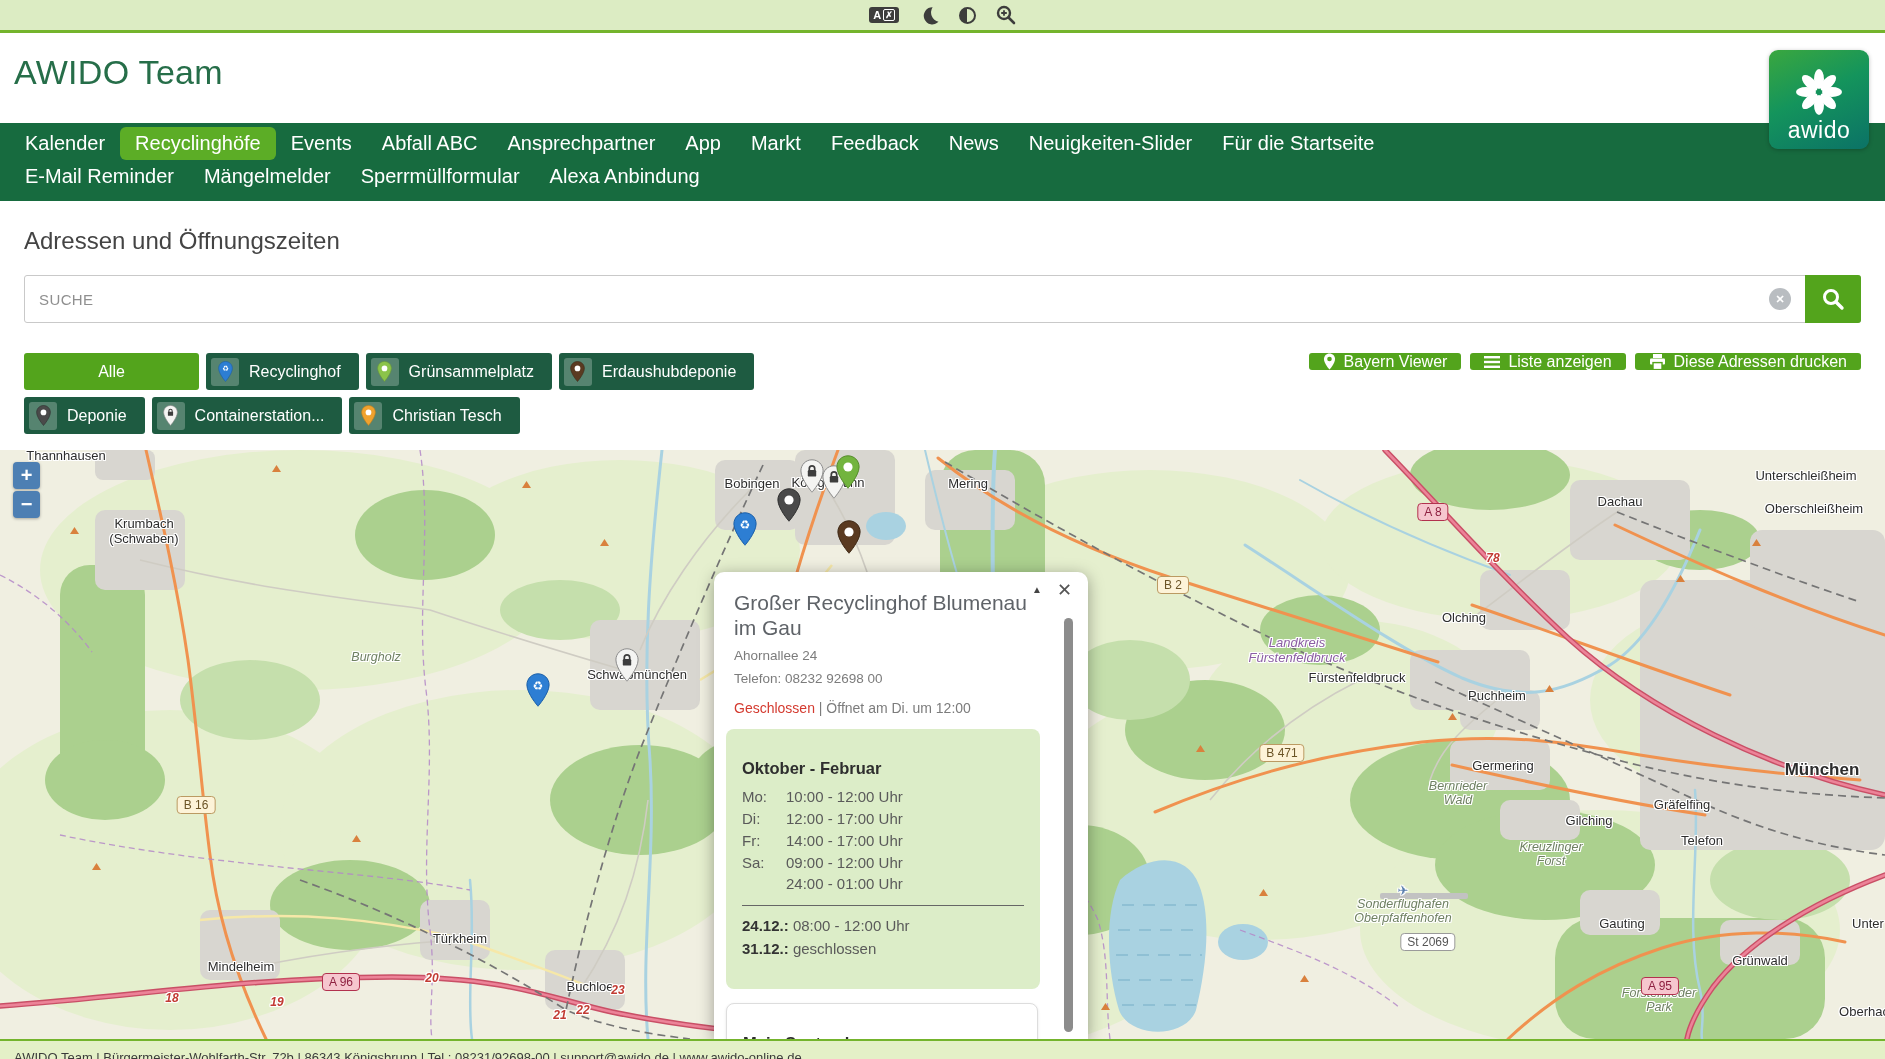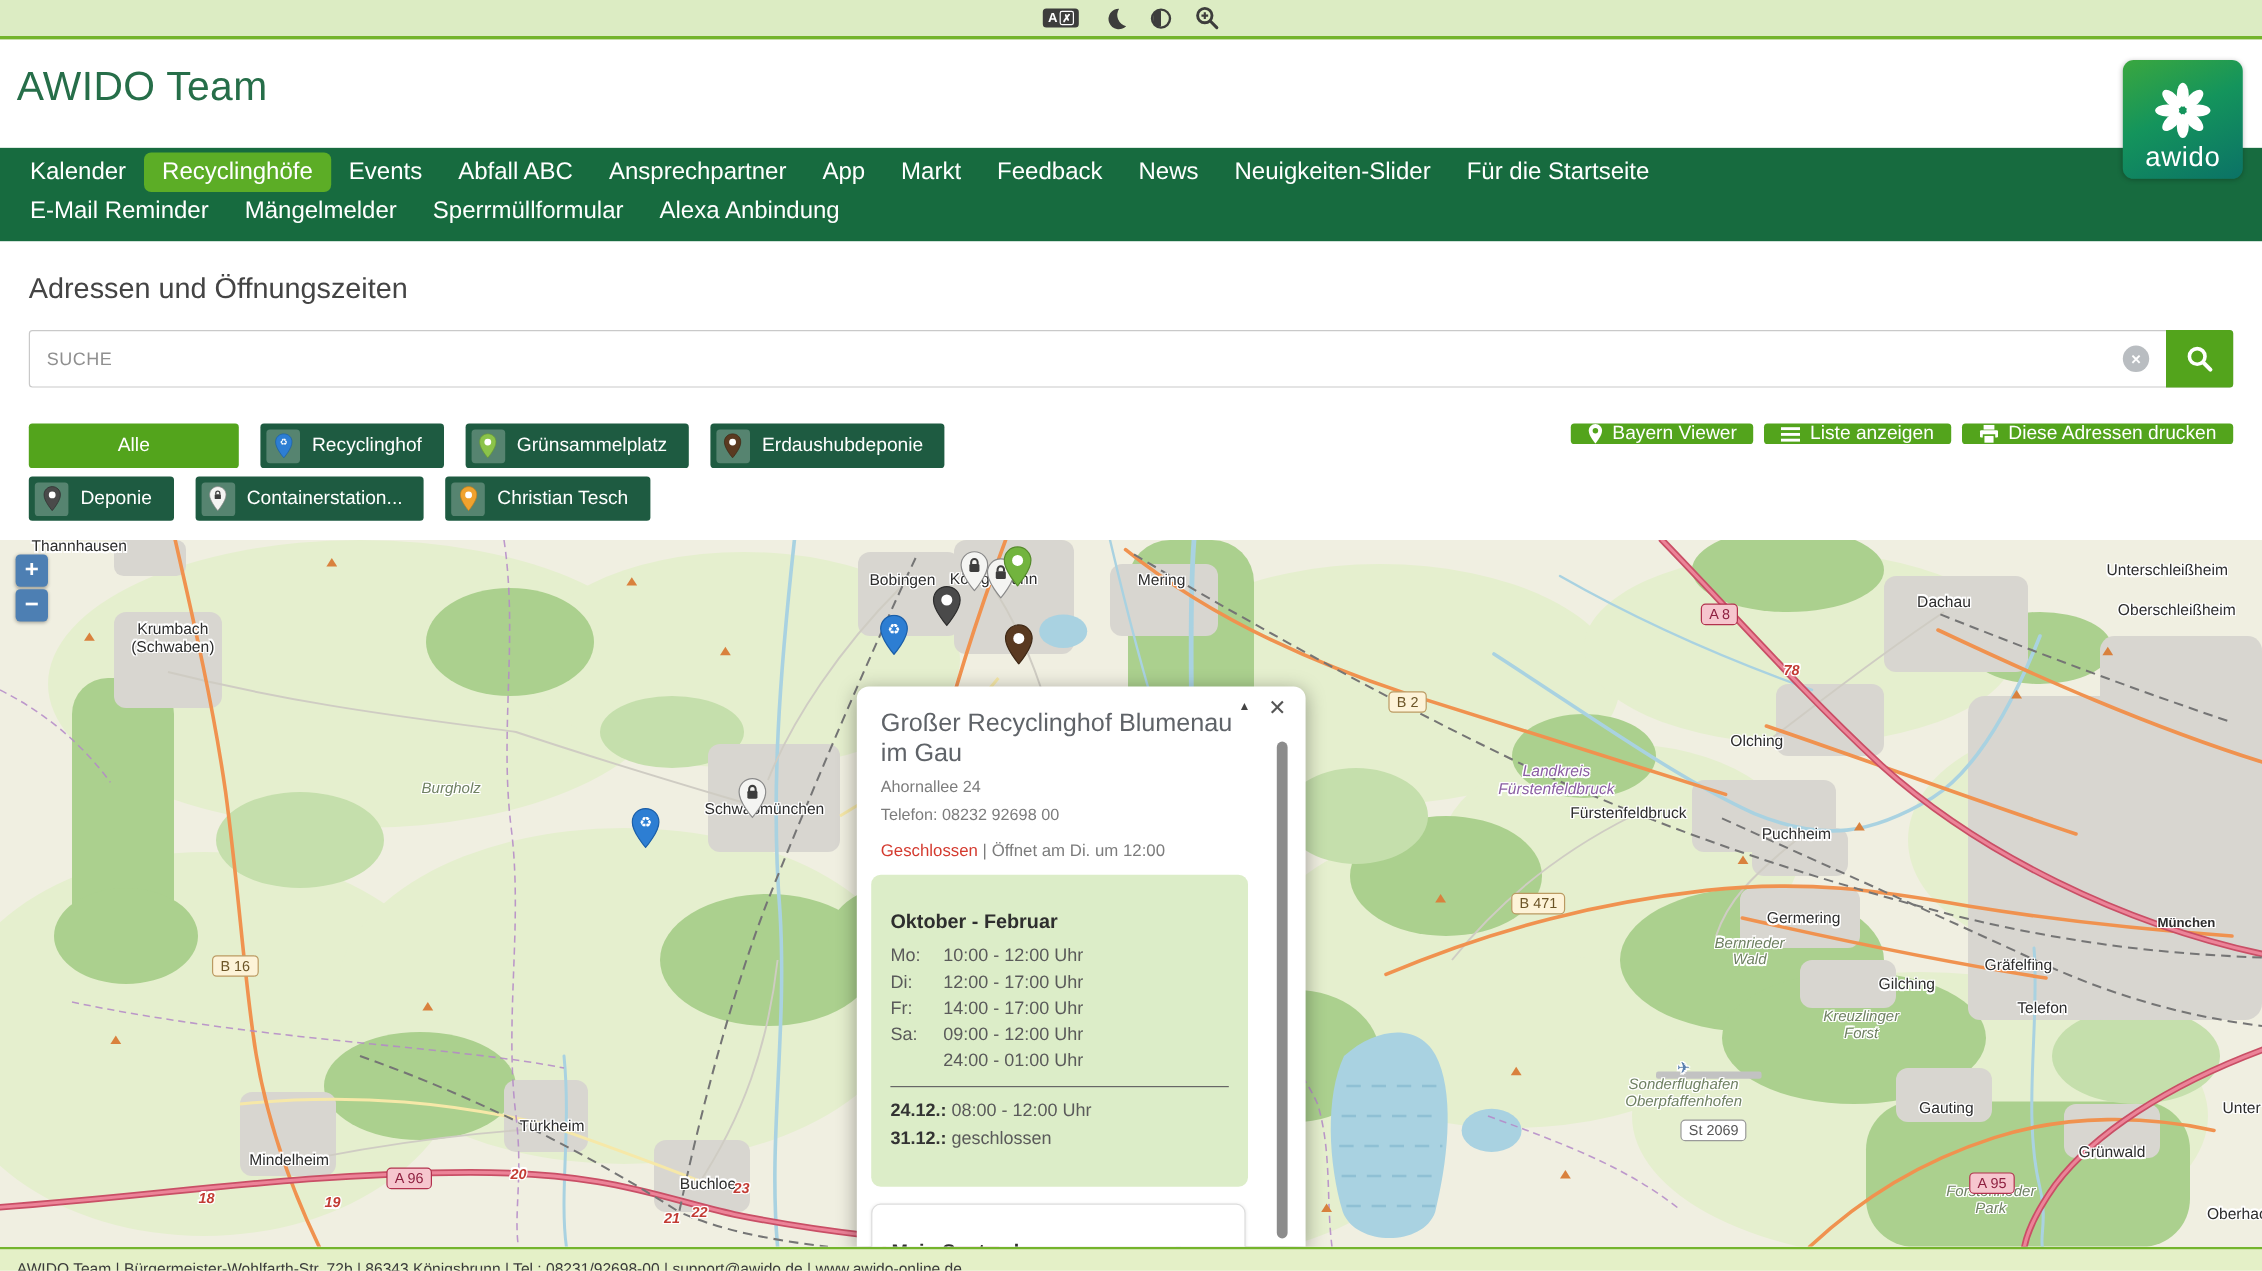--- a/index.html
+++ b/index.html
@@ -29,33 +29,33 @@
   main{padding:0 24px}
   main h2{margin:26px 0 20px;font-size:24px;font-weight:300;color:#444}
 
   .searchbar{position:relative;height:48px;margin-bottom:30px}
   .searchbar input{width:100%;height:48px;border:1px solid #c9c9c9;border-radius:3px;padding:0 120px 0 14px;font-size:15px;color:#333;outline:none}
   .searchbar input::placeholder{color:#8f8f8f;letter-spacing:.4px}
   .clear{position:absolute;right:70px;top:13px;width:22px;height:22px;border-radius:50%;background:#b9bdc1;color:#fff;display:flex;align-items:center;justify-content:center;font-size:11px;font-weight:bold;cursor:pointer}
   .search-btn{position:absolute;right:0;top:0;width:56px;height:48px;background:#53a41c;border:none;border-radius:0 3px 3px 0;cursor:pointer;display:flex;align-items:center;justify-content:center}
 
   .filter-area{position:relative;margin-bottom:16px}
-  .f-row{display:flex;gap:18px;margin-bottom:7px}
+  .f-row{display:flex;gap:7px;margin-bottom:7px}
   .fbtn{display:flex;align-items:center;gap:10px;background:#1e5b41;color:#fff;font-size:16px;height:37px;padding:0 18px 0 5px;border-radius:3px;cursor:pointer}
   .fbtn.alle{width:175px;justify-content:center;background:#53a41c;padding:0}
   .chip{width:28px;height:28px;border-radius:3px;background:rgba(255,255,255,.25);display:flex;align-items:center;justify-content:center}
   .actions{position:absolute;right:0;top:0;display:flex;gap:9px}
   .abtn{display:flex;align-items:center;gap:8px;background:#53a41c;color:#fff;font-size:16px;height:17px;padding:0 14px;border-radius:3px;cursor:pointer}
 
   
   .map{position:relative;width:1885px;height:589px;overflow:hidden;background:#f0efe1}
   .map-svg{position:absolute;left:0;top:0}
   .map-label{position:absolute;transform:translate(-50%,-50%);font-size:13px;color:#2d2d2d;white-space:nowrap;text-align:center;line-height:1.15;pointer-events:none;
     text-shadow:1px 0 0 #fff,-1px 0 0 #fff,0 1px 0 #fff,0 -1px 0 #fff,1px 1px 0 #fff,-1px -1px 0 #fff,1px -1px 0 #fff,-1px 1px 0 #fff}
-  .map-label.big{font-size:11px;font-weight:bold}
+  .map-label.big{font-size:17px;font-weight:bold}
   .map-label.loc{font-style:italic;color:#6f8162;font-size:12.5px}
   .map-label.dist{font-style:italic;color:#8b5ea3;font-size:13px}
   .map-label.exit{font-style:italic;color:#c23b33;font-size:12px;font-weight:bold}
   .map-label.plane{color:#5a7fae;font-size:13px}
   .shield{position:absolute;transform:translate(-50%,-50%);font-size:12px;padding:1px 6px;border-radius:4px;pointer-events:none;white-space:nowrap}
   .shield.a{background:#f6c6ce;border:1.5px solid #b2314e;color:#8e2040}
   .shield.b{background:#fdf3d8;border:1.5px solid #bb9a62;color:#6b5426}
   .shield.st{background:#fff;border:1px solid #9a9a9a;color:#555}
   .marker{position:absolute;cursor:pointer;z-index:12}
   .zoomctl{position:absolute;left:13px;top:12px;display:flex;flex-direction:column;gap:2px;z-index:20}

